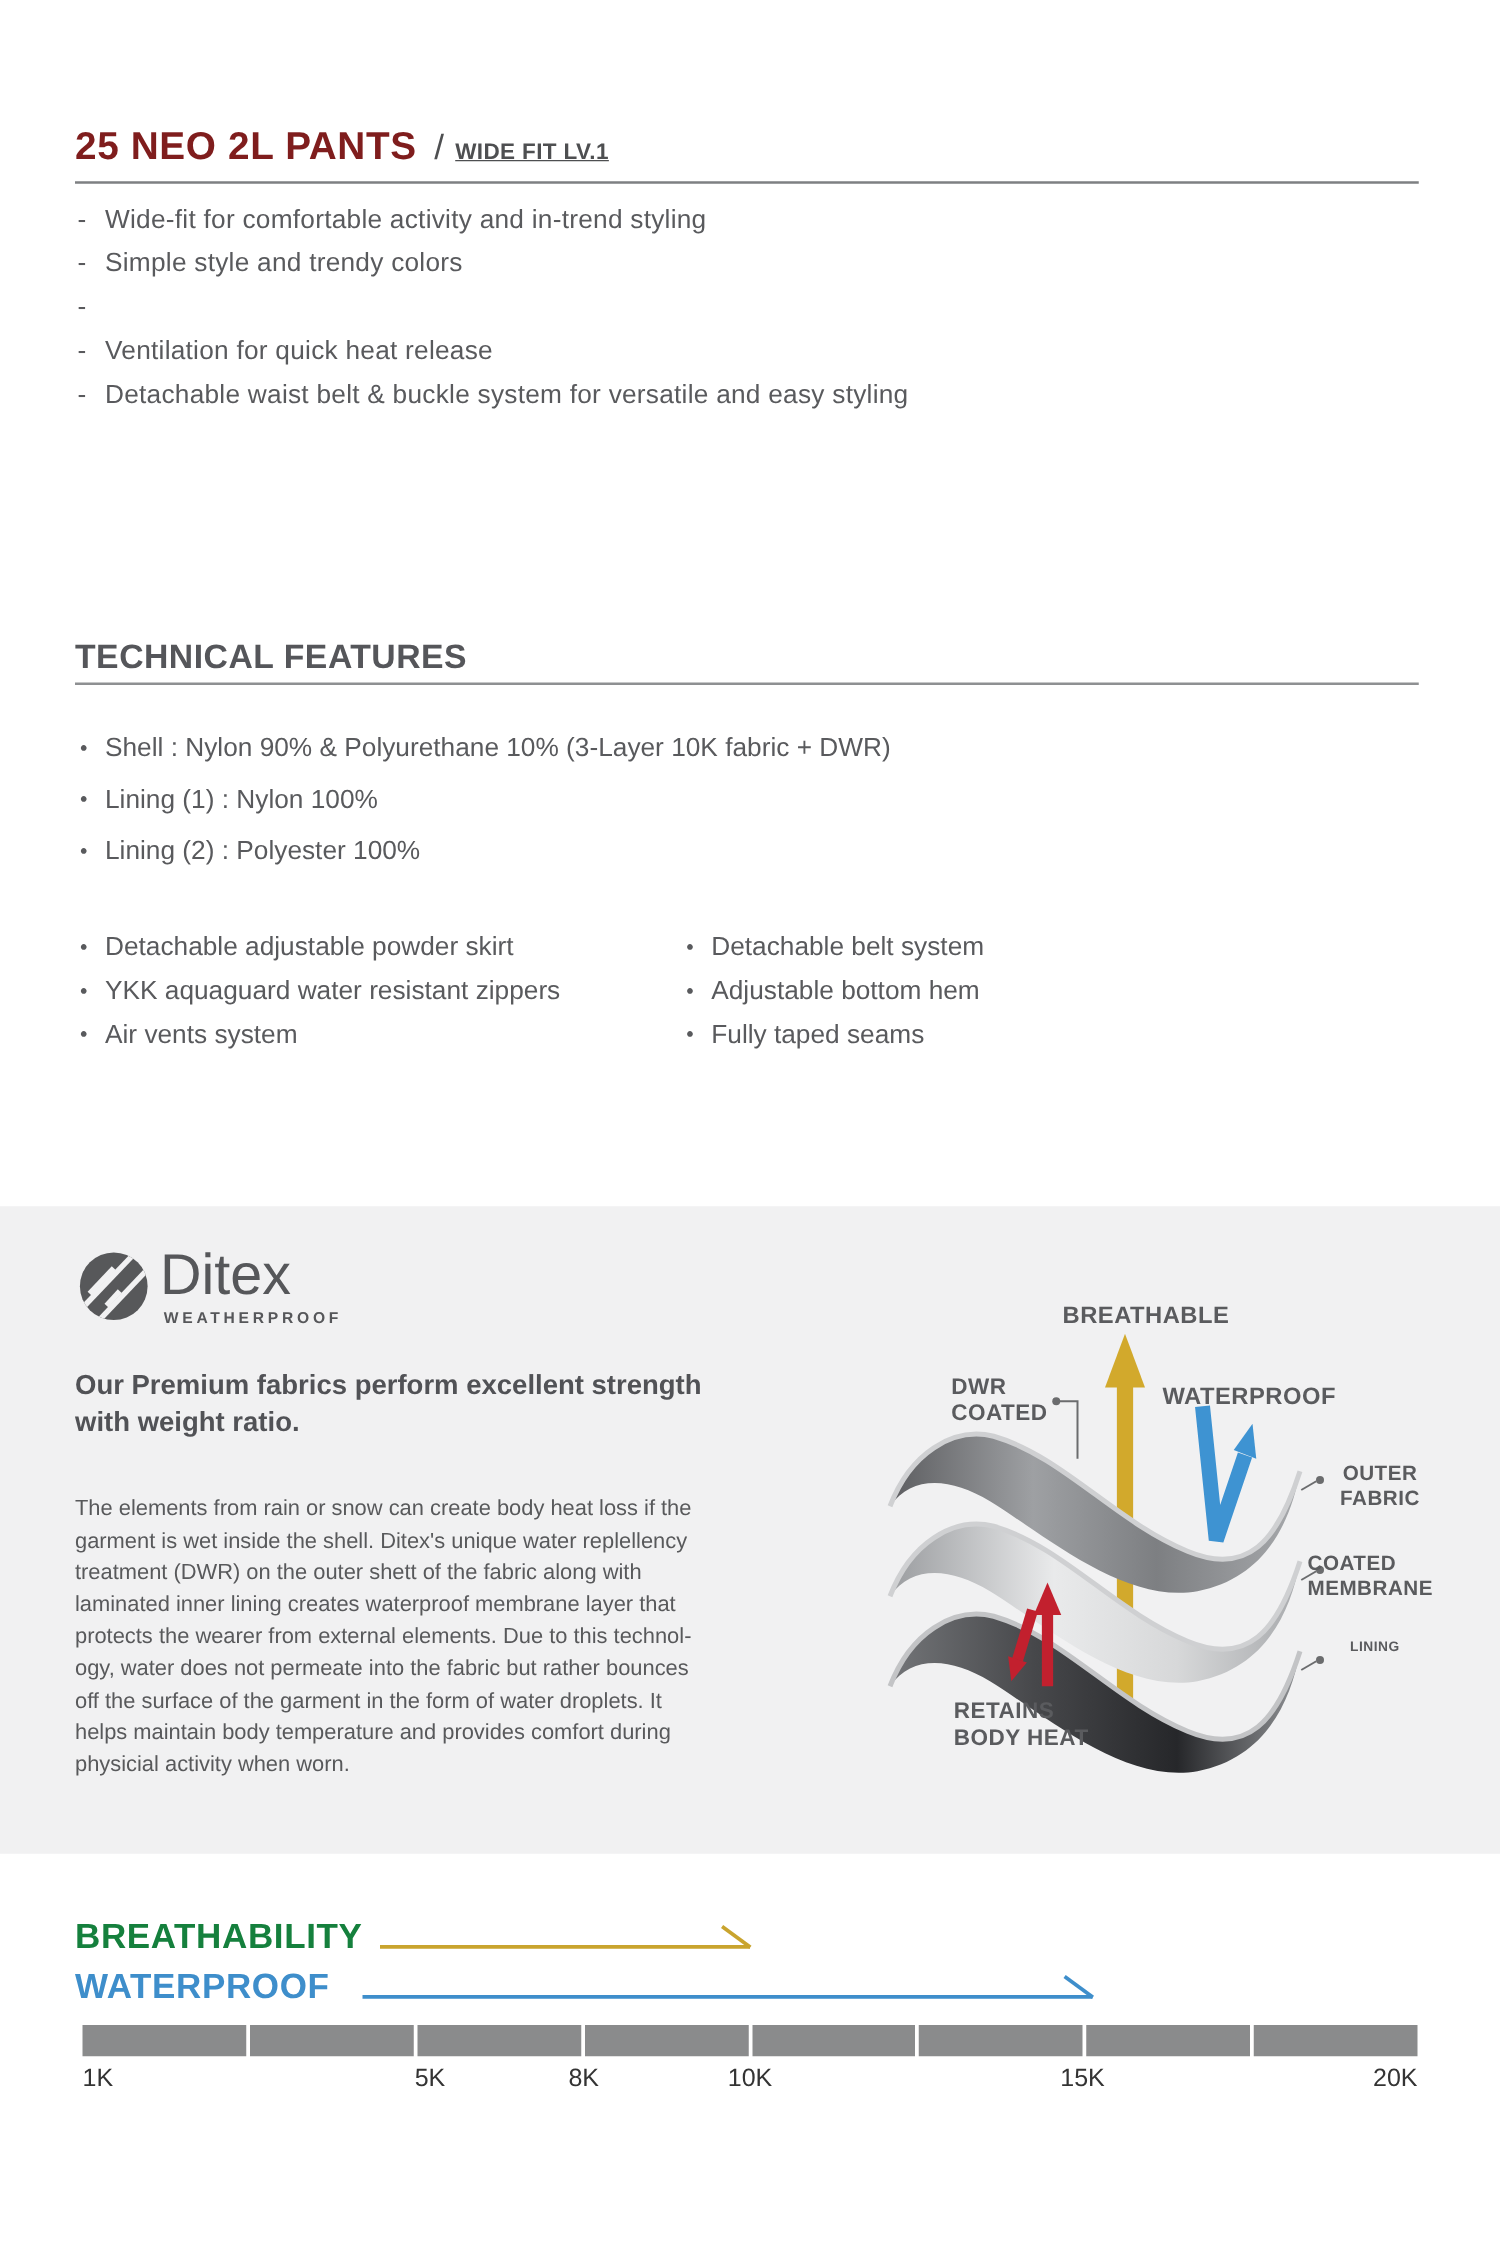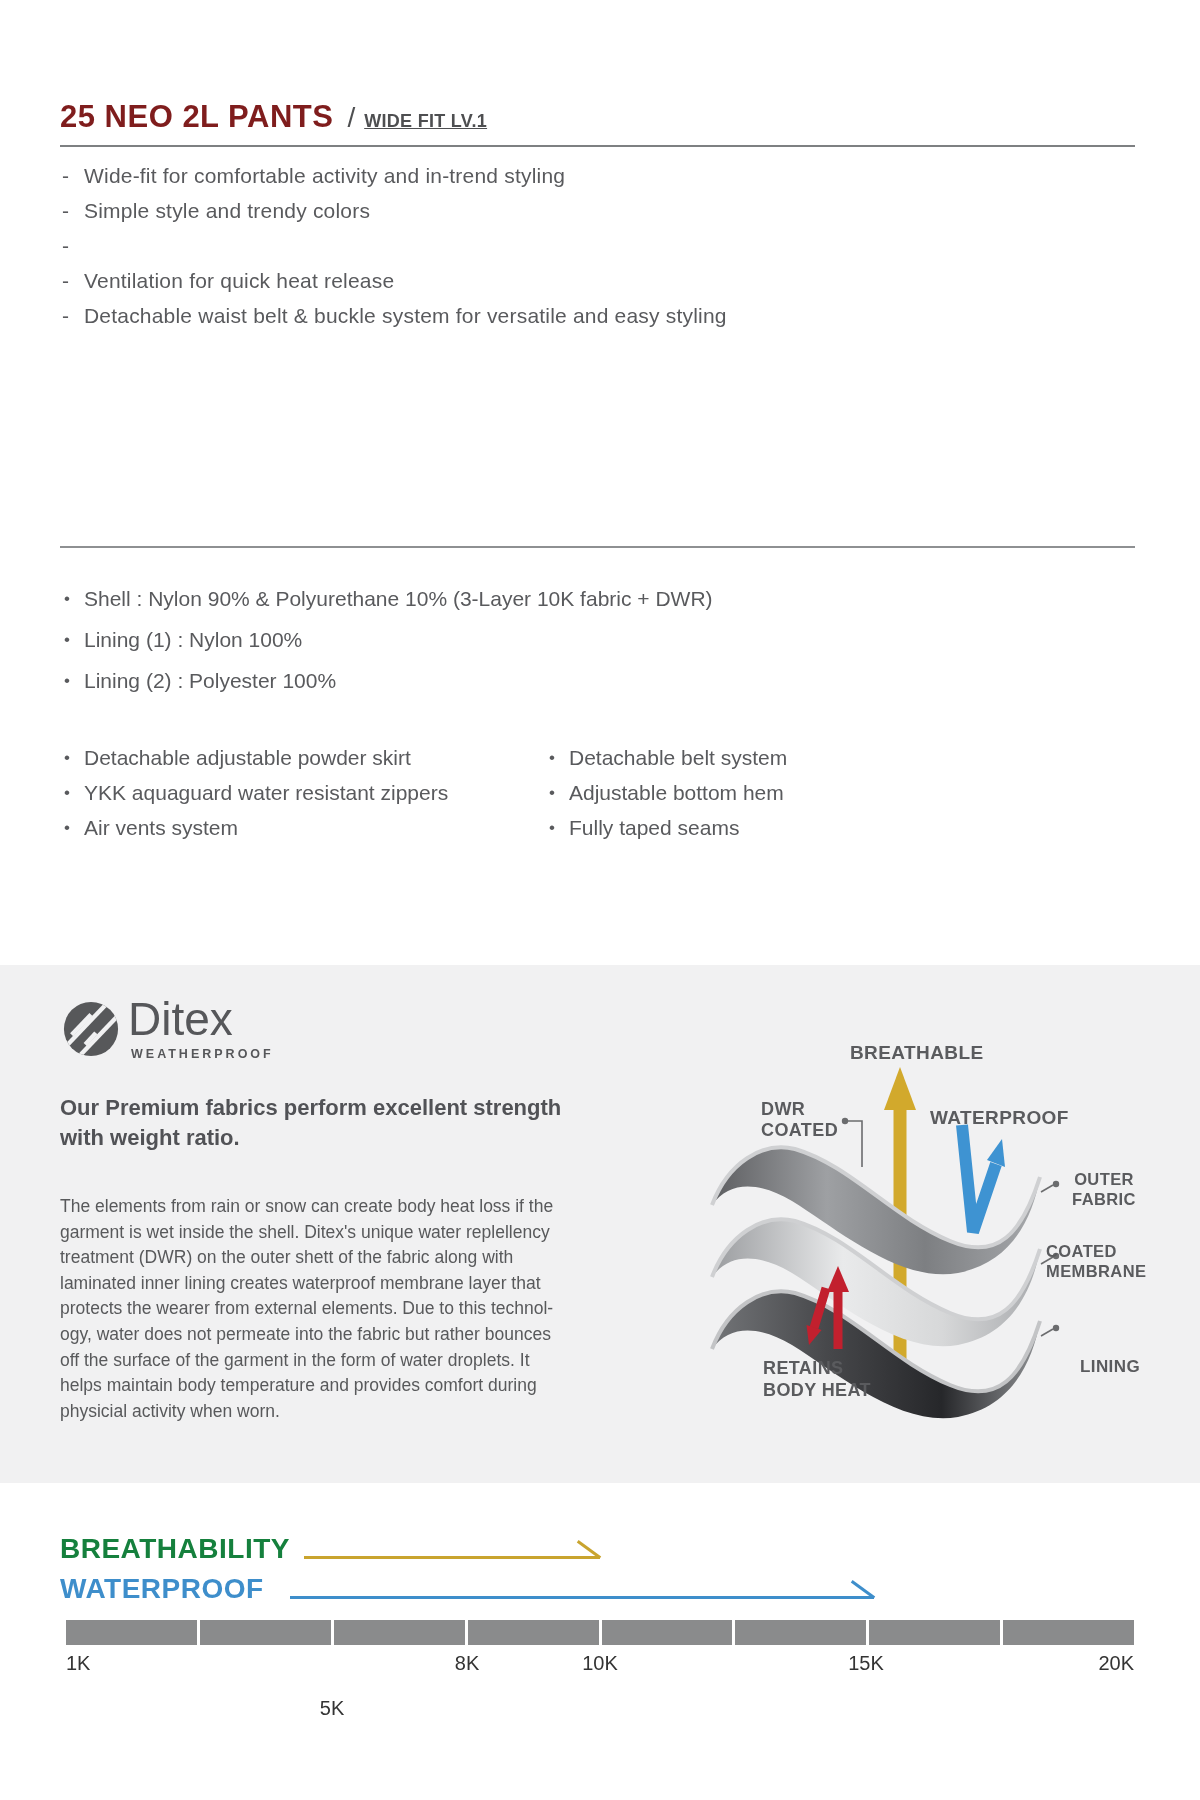--- a/index.html
+++ b/index.html
@@ -38,40 +38,40 @@
   .intro { position:absolute; left:60px; top:1093px; font-size:22px; font-weight:bold; line-height:30px; color:#515256; white-space:pre-line; }
   .bodytext { position:absolute; left:60px; top:1194px; width:565px; font-size:17.5px; line-height:25.6px; color:#58595b; white-space:pre-line; }
 
   .diagram-svg { position:absolute; left:640px; top:1025px; width:500px; height:460px; }
   .dlabel { position:absolute; font-size:18px; font-weight:600; color:#5a5b5e; letter-spacing:.4px; line-height:21px; }
   .dl-breathable { left:850px; top:1042px; width:150px; text-align:left; font-size:19px; }
   .dl-dwr { left:761px; top:1099px; width:92px; }
   .dl-waterproof { left:930px; top:1107px; width:170px; font-size:19px; }
   .dl-outer { left:1063px; top:1169px; width:82px; text-align:center; font-size:16.5px; line-height:20px; }
   .dl-membrane { left:1046px; top:1241px; width:112px; font-size:16.5px; line-height:20px; }
-  .dl-lining { left:1080px; top:1356px; width:80px; font-size:17px; }
+  .dl-lining { left:1080px; top:1308px; width:80px; font-size:11px; }
   .dl-retains { left:763px; top:1357px; width:125px; line-height:22px; }
 
   
   .rating-label { position:absolute; left:60px; font-size:28px; font-weight:bold; letter-spacing:.5px; }
   .rl-breath { top:1533px; color:#15803d; }
   .rl-water  { top:1573px; color:#3e8ecb; }
   .rating-line { position:absolute; height:3px; }
   .line-breath { left:304px; top:1556px; width:296px; background:#c9a42e; }
   .line-water  { left:290px; top:1596px; width:584px; background:#3e8ecb; }
   .rating-tick { position:absolute; width:28px; height:3px; transform:rotate(36deg); }
   .tick-breath { left:575px; top:1548px; background:#c9a42e; }
   .tick-water  { left:849px; top:1588px; background:#3e8ecb; }
 
   
   .scalebar { position:absolute; left:66px; top:1620px; width:1068px; height:25px; display:flex; gap:3px; }
   .scalebar .seg { flex:1; background:#8a8b8c; }
   .tick-label { position:absolute; top:1652px; font-size:20px; color:#343434; }
   .tk-0 { left:66px; }
-  .tk-1 { left:332px; transform:translateX(-50%);margin-top:45px; }
+  .tk-1 { left:344px; transform:translateX(-50%); }
   .tk-2 { left:467px; transform:translateX(-50%); }
   .tk-3 { left:600px; transform:translateX(-50%); }
   .tk-4 { left:866px; transform:translateX(-50%); }
   .tk-5 { left:1134px; transform:translateX(-100%); }
 </style>
 </head>
 <body>
 
 <div class="page">
 
@@ -97,20 +97,21 @@
     <div class="h-item">
         <span class="h-marker">-</span>
         <span>Ventilation for quick heat release</span>
       </div>
     <div class="h-item">
         <span class="h-marker">-</span>
         <span>Detachable waist belt &amp; buckle system for versatile and easy styling</span>
       </div>
   </div>
 
+  <div class="tech-heading">TECHNICAL FEATURES</div>
   <div class="rule rule-tech"></div>
 
   <div class="materials">
     <div class="m-item">
         <span class="bullet">•</span>
         <span>Shell : Nylon 90% &amp; Polyurethane 10% (3-Layer 10K fabric + DWR)</span>
       </div>
     <div class="m-item">
         <span class="bullet">•</span>
         <span>Lining (1) : Nylon 100%</span>

